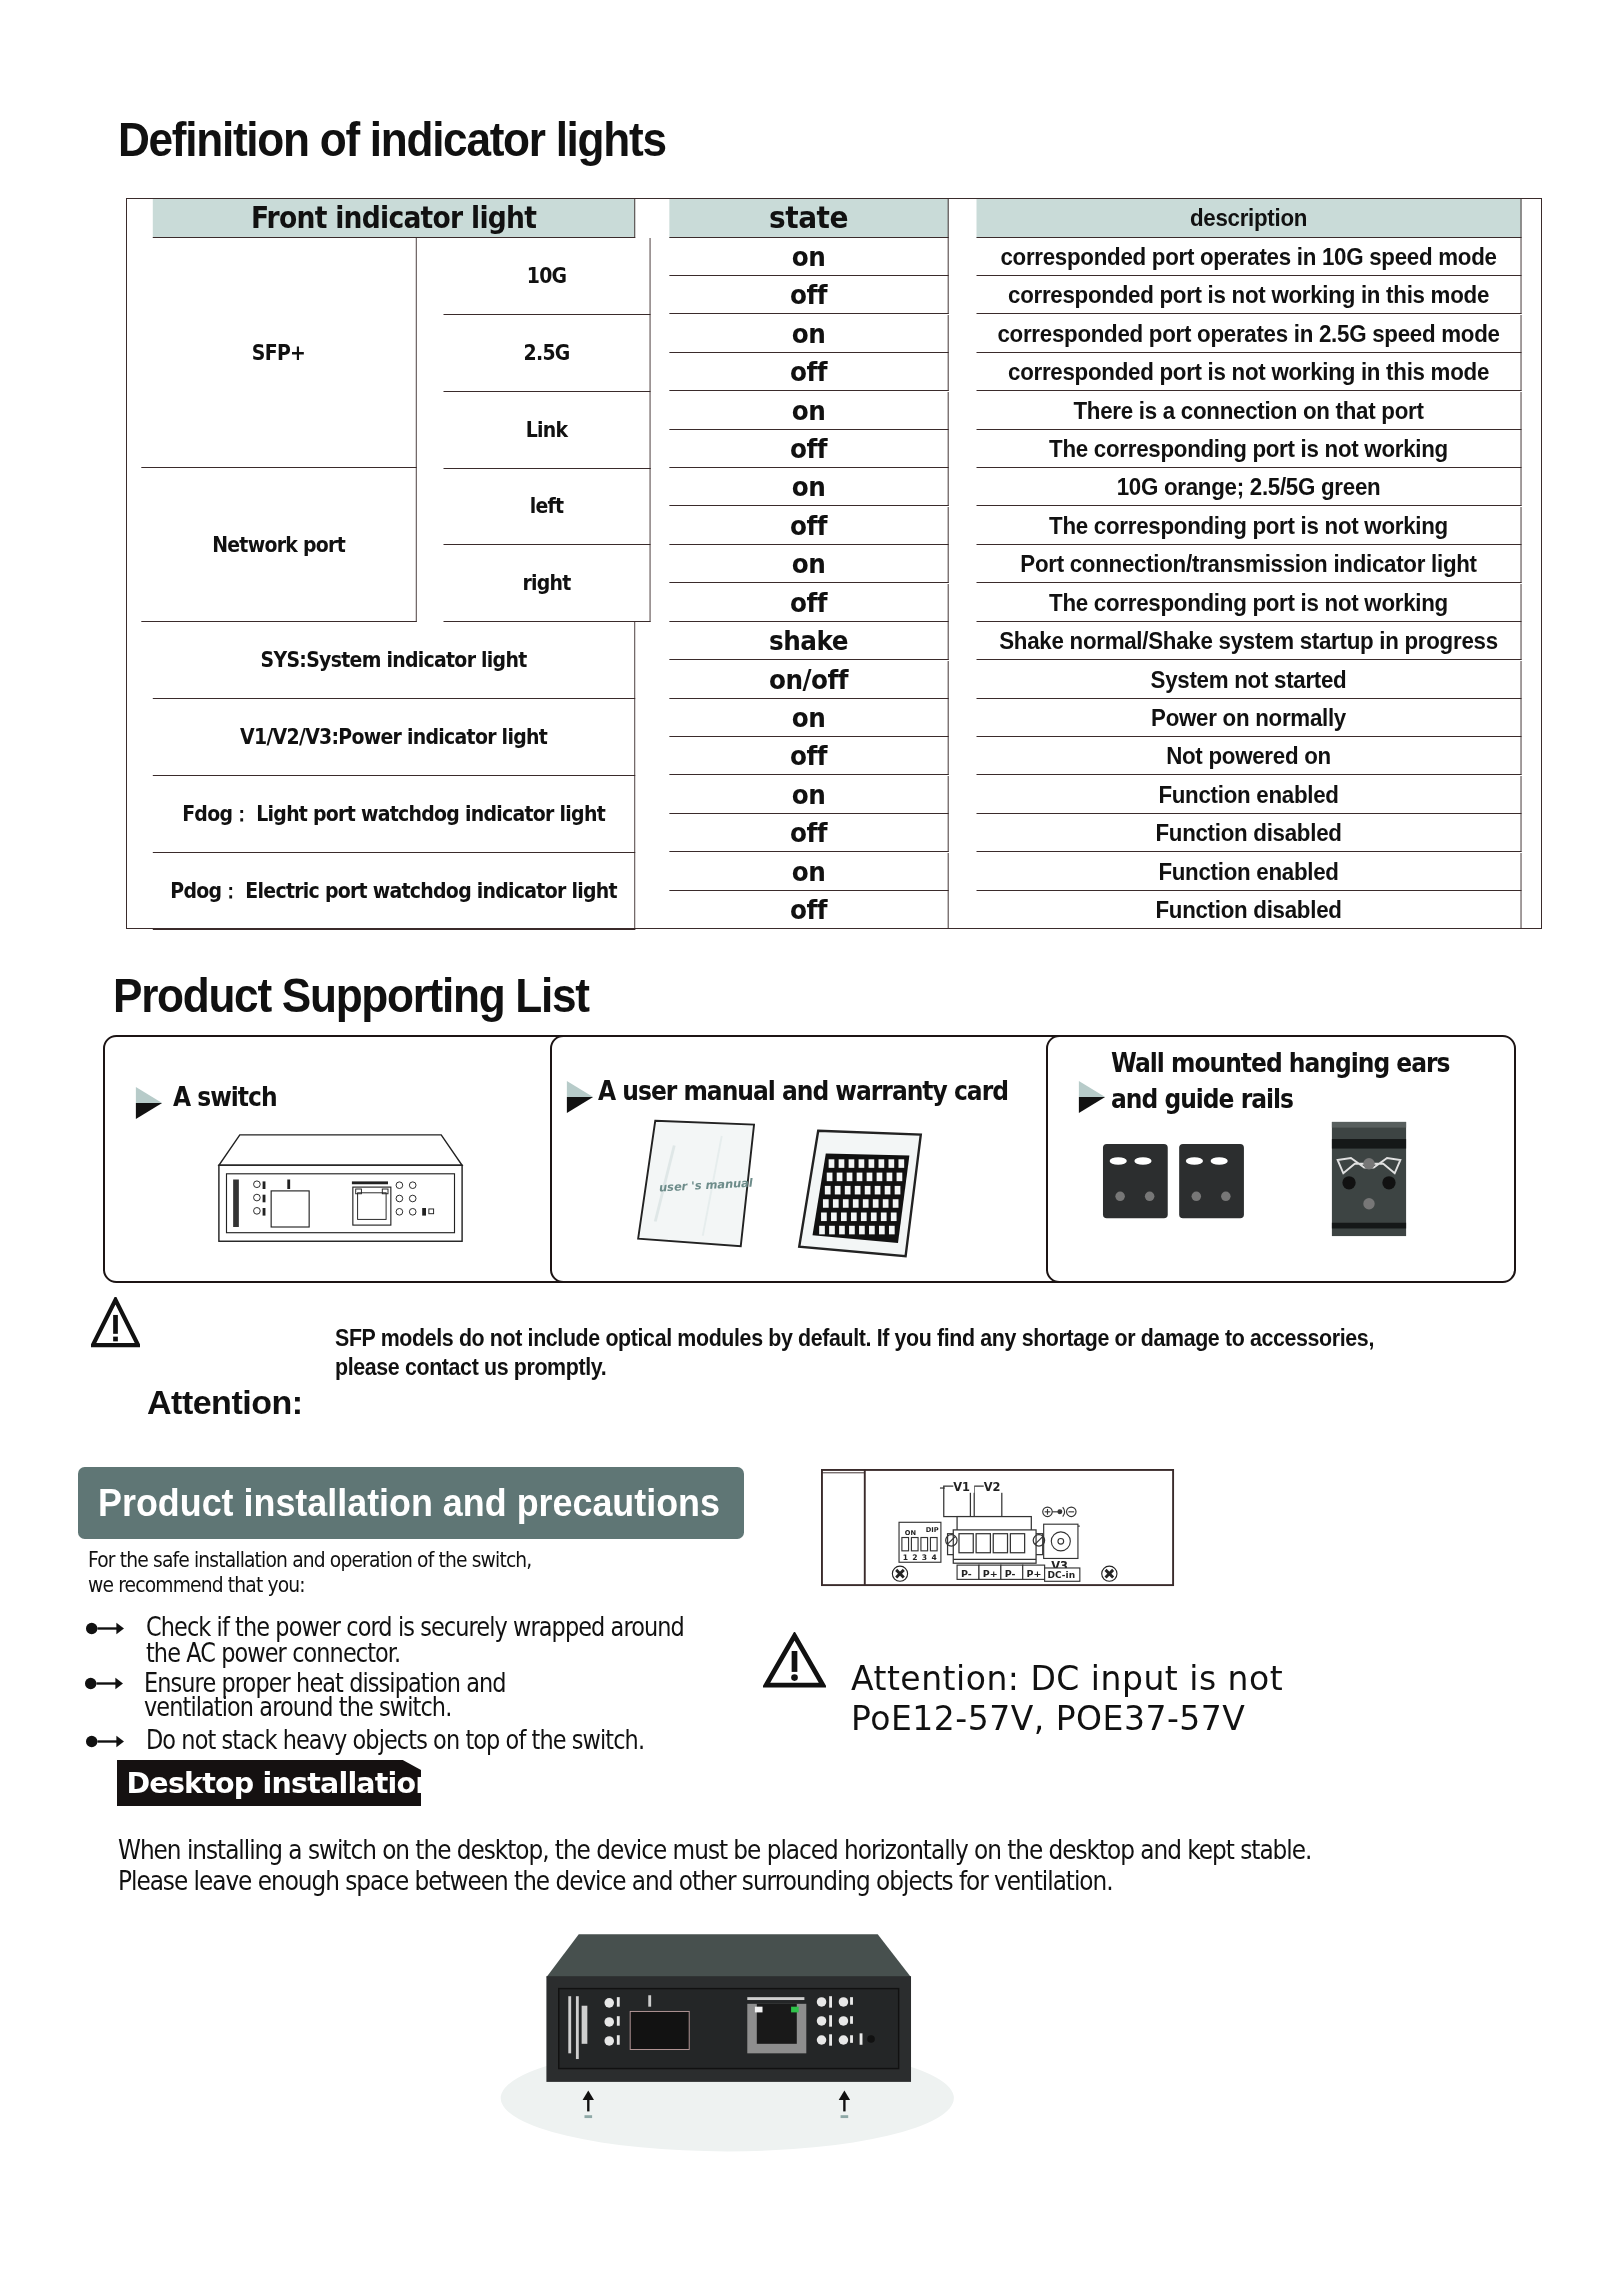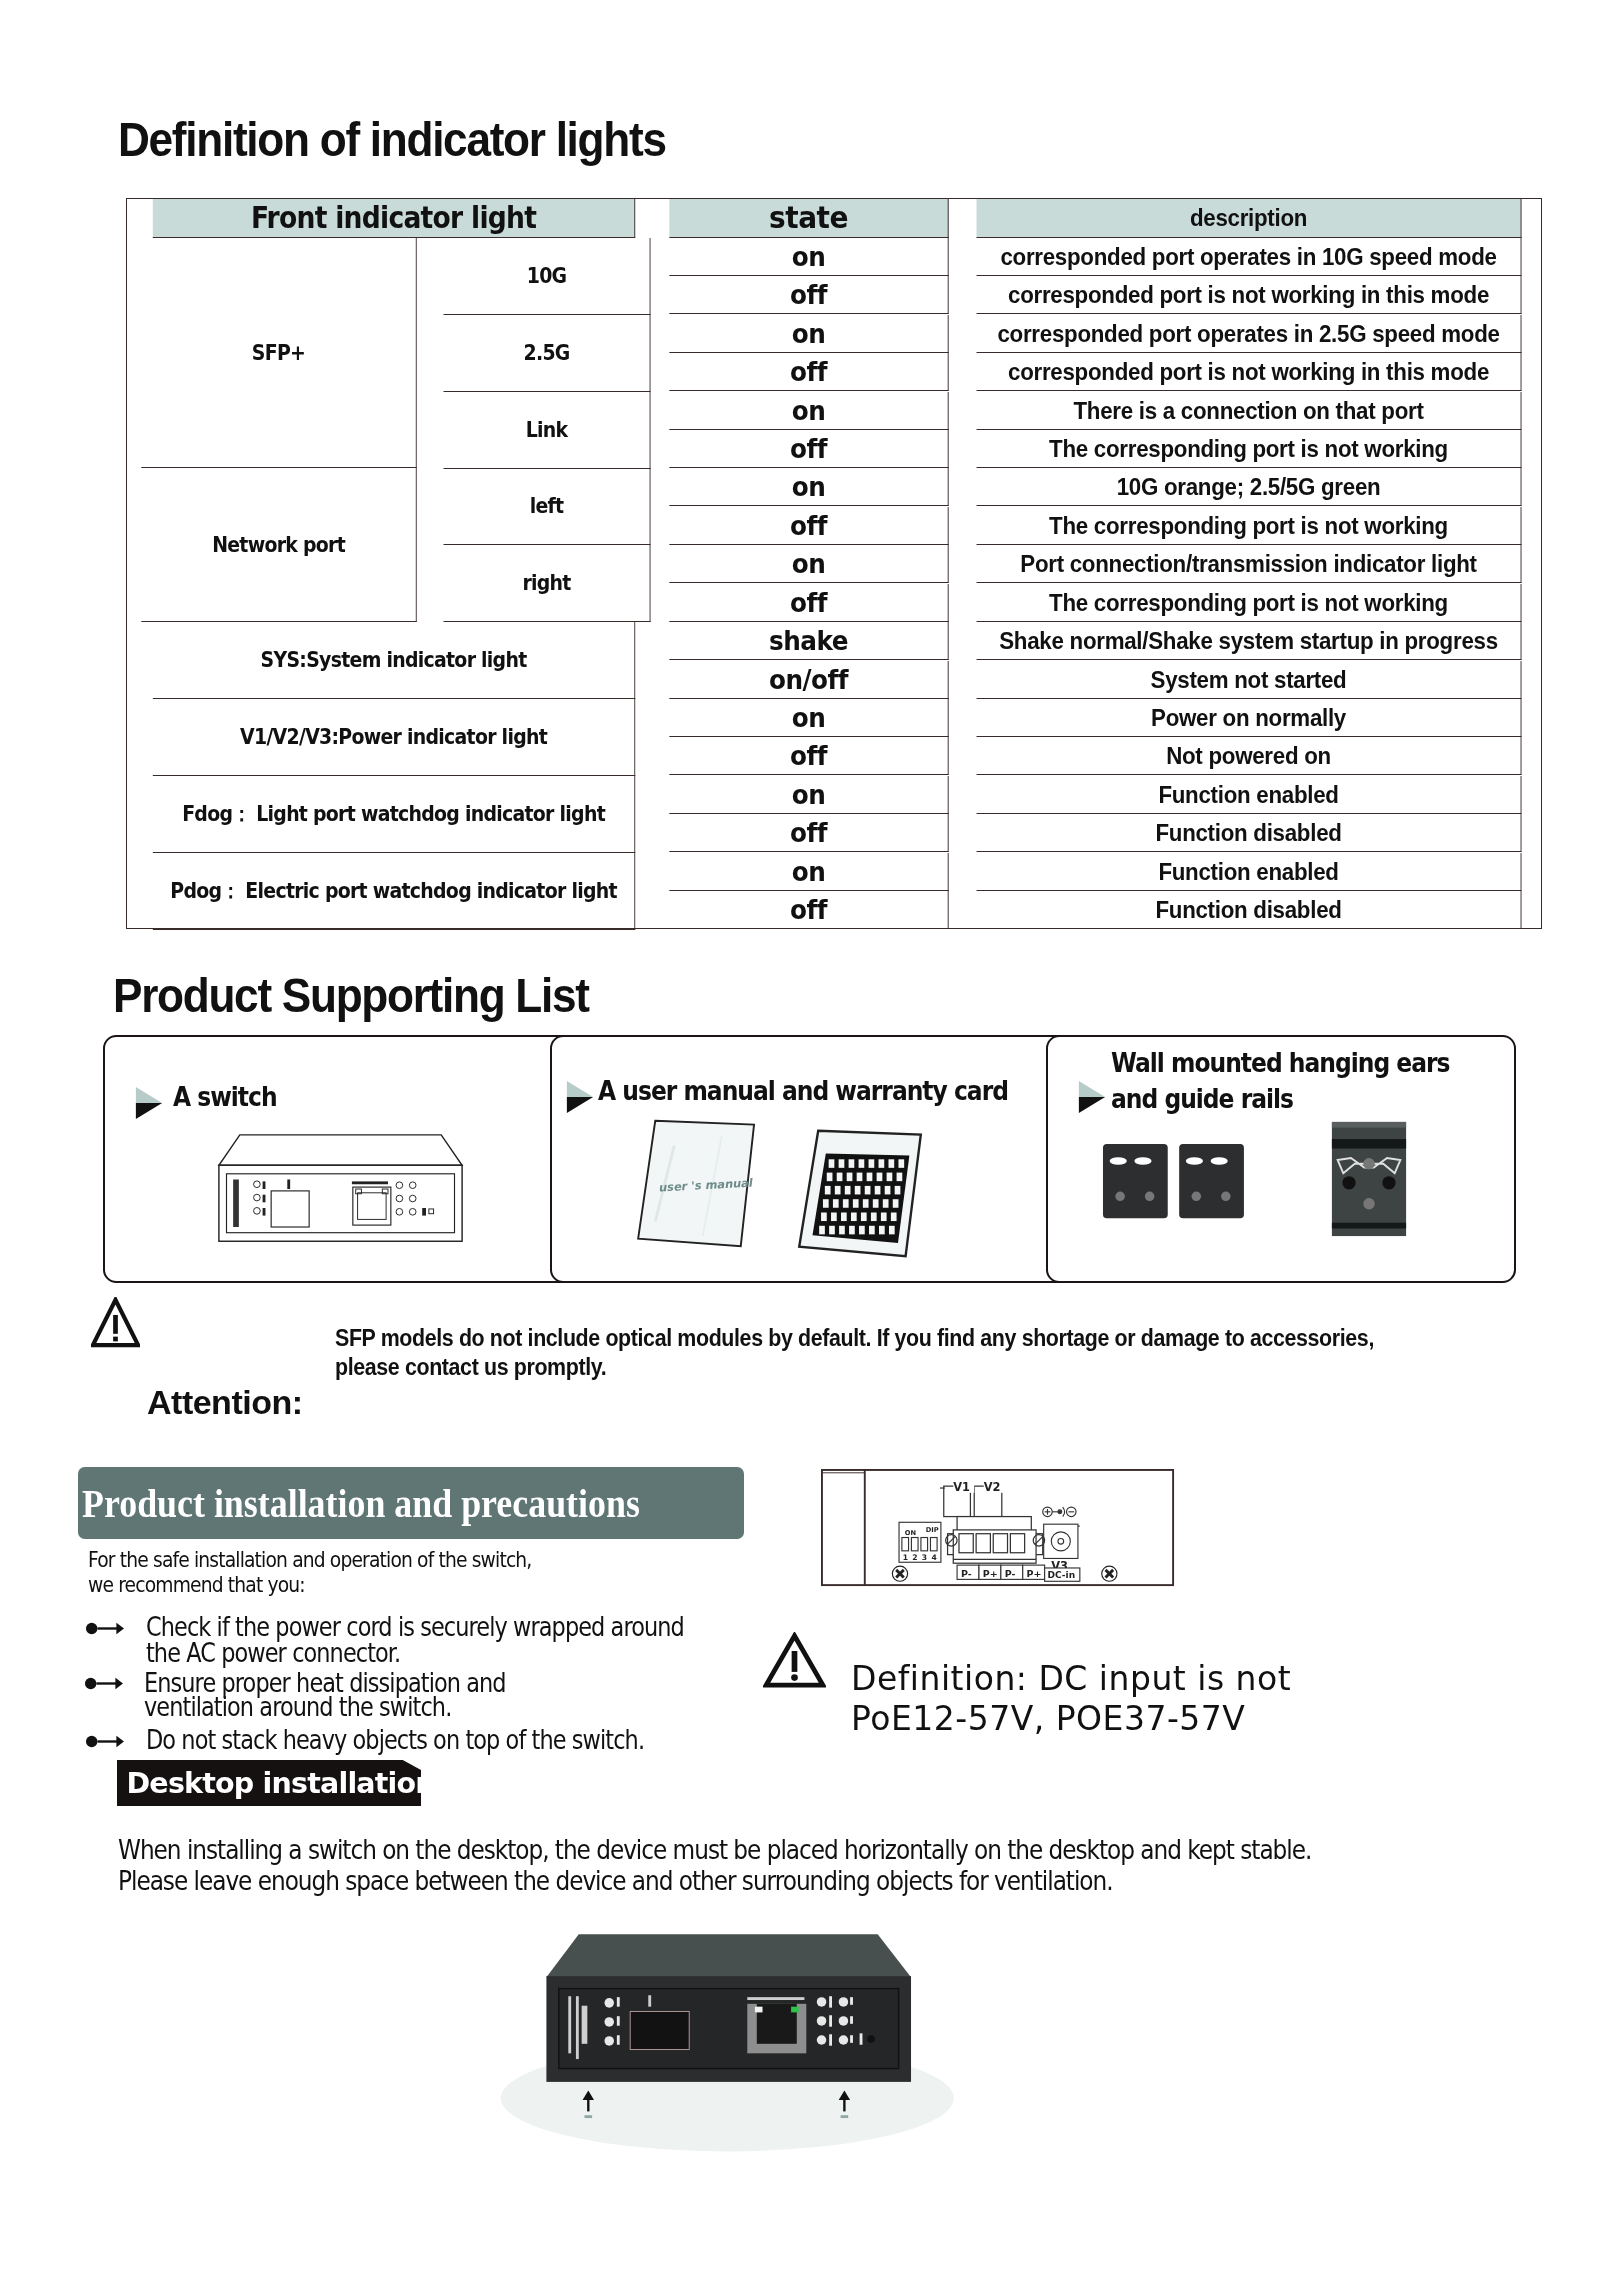--- a/index.html
+++ b/index.html
@@ -27,21 +27,21 @@
   .sup-box { position: absolute; top: 1035px; height: 248px; border: 2.9px solid #1c1414; border-radius: 13.3px; background: #fff; }
   .sup-title { position: absolute; font-family: "DejaVu Sans", sans-serif; font-weight: 700; font-size: 26px; letter-spacing: -1.1px; white-space: nowrap; transform: scaleX(0.9); transform-origin: left center; line-height: 36px; }
   .tri { position: absolute; width: 30px; height: 36px; }
 
   
   .att-label { font-family: "Liberation Sans", sans-serif; font-weight: 700; font-size: 34px; letter-spacing: -0.5px; }
   .att-text { font-family: "Liberation Sans", sans-serif; font-weight: 700; font-size: 23px; letter-spacing: -0.4px; white-space: nowrap; transform: scaleX(0.93); transform-origin: left center; line-height: 29.5px; }
 
   
   #install-banner { left: 78px; top: 1467px; width: 666px; height: 72px; background: #5f7675; border-radius: 6.7px;
-        color: #fff; font-weight: 700; font-size: 39px; display: flex; align-items: center; padding-left: 4px; white-space: nowrap; font-family: Liberation Serif, serif; }
+        color: #fff; font-weight: 700; font-size: 39px; display: flex; align-items: center; padding-left: 20px; white-space: nowrap; }
   #install-banner span { display: inline-block; transform: scaleX(0.92); transform-origin: left center; }
   .body-txt { font-family: "DejaVu Sans", sans-serif; font-size: 22px; letter-spacing: -1px; white-space: nowrap; transform: scaleX(0.85); transform-origin: left center; line-height: 25px; color: #111; }
   .bul-txt { font-family: "DejaVu Sans", sans-serif; font-size: 27px; letter-spacing: -1.1px; white-space: nowrap; transform: scaleX(0.83); transform-origin: left center; line-height: 27px; color: #111; }
   .bullet { position: absolute; width: 42px; height: 19px; }
   #desk-banner { left: 117px; top: 1760px; width: 304px; height: 46px; background: #151111;
         clip-path: polygon(0 0, 94% 0, 100% 22%, 100% 100%, 0 100%);
         color: #fff; font-family: "DejaVu Sans", sans-serif; font-weight: 700; font-size: 28.5px; display: flex; align-items: center; padding-left: 9.5px; white-space: nowrap; letter-spacing: -0.8px;}
   .para-txt { font-family: "DejaVu Sans", sans-serif; font-size: 27px; letter-spacing: -1.2px; white-space: nowrap; transform: scaleX(0.86); transform-origin: left center; line-height: 30px; color: #111; }
 
   .dc-att { font-family: "DejaVu Sans", sans-serif; font-size: 33px; letter-spacing: 0.5px; white-space: nowrap; line-height: 42px; color: #111; }
@@ -464,21 +464,21 @@
     <line x1="299" y1="106" x2="307" y2="114"></line>
       <line x1="307" y1="106" x2="299" y2="114"></line>
   </g>
 </svg>
 
 <svg class="abs" style="left:763px; top:1632px;" width="63" height="57" viewBox="0 0 66 60">
   <polygon points="33,4 63,56 3,56" fill="none" stroke="#111" stroke-width="5"></polygon>
   <rect x="30" y="20" width="6" height="22" fill="#111"></rect>
     <circle cx="33" cy="48" r="3.5" fill="#111"></circle>
 </svg>
-<div class="abs dc-att" style="left:851px; top:1658px;">Definition: DC input is not</div>
+<div class="abs dc-att" style="left:851px; top:1658px;">Attention: DC input is not</div>
 <div class="abs dc-att" style="left:851px; top:1698px;">PoE12-57V, POE37-57V</div>
 
 <div id="desk-banner" class="abs">
     <span>Desktop installation</span>
   </div>
 
 <div class="abs para-txt" style="left:118px; top:1835px;">When installing a switch on the desktop, the device must be placed horizontally on the desktop and kept stable.</div>
 <div class="abs para-txt" style="left:118px; top:1866px;">Please leave enough space between the device and other surrounding objects for ventilation.</div>
 
 <svg class="abs" style="left:495px; top:1921px;" width="476" height="238" viewBox="0 0 500 250">

